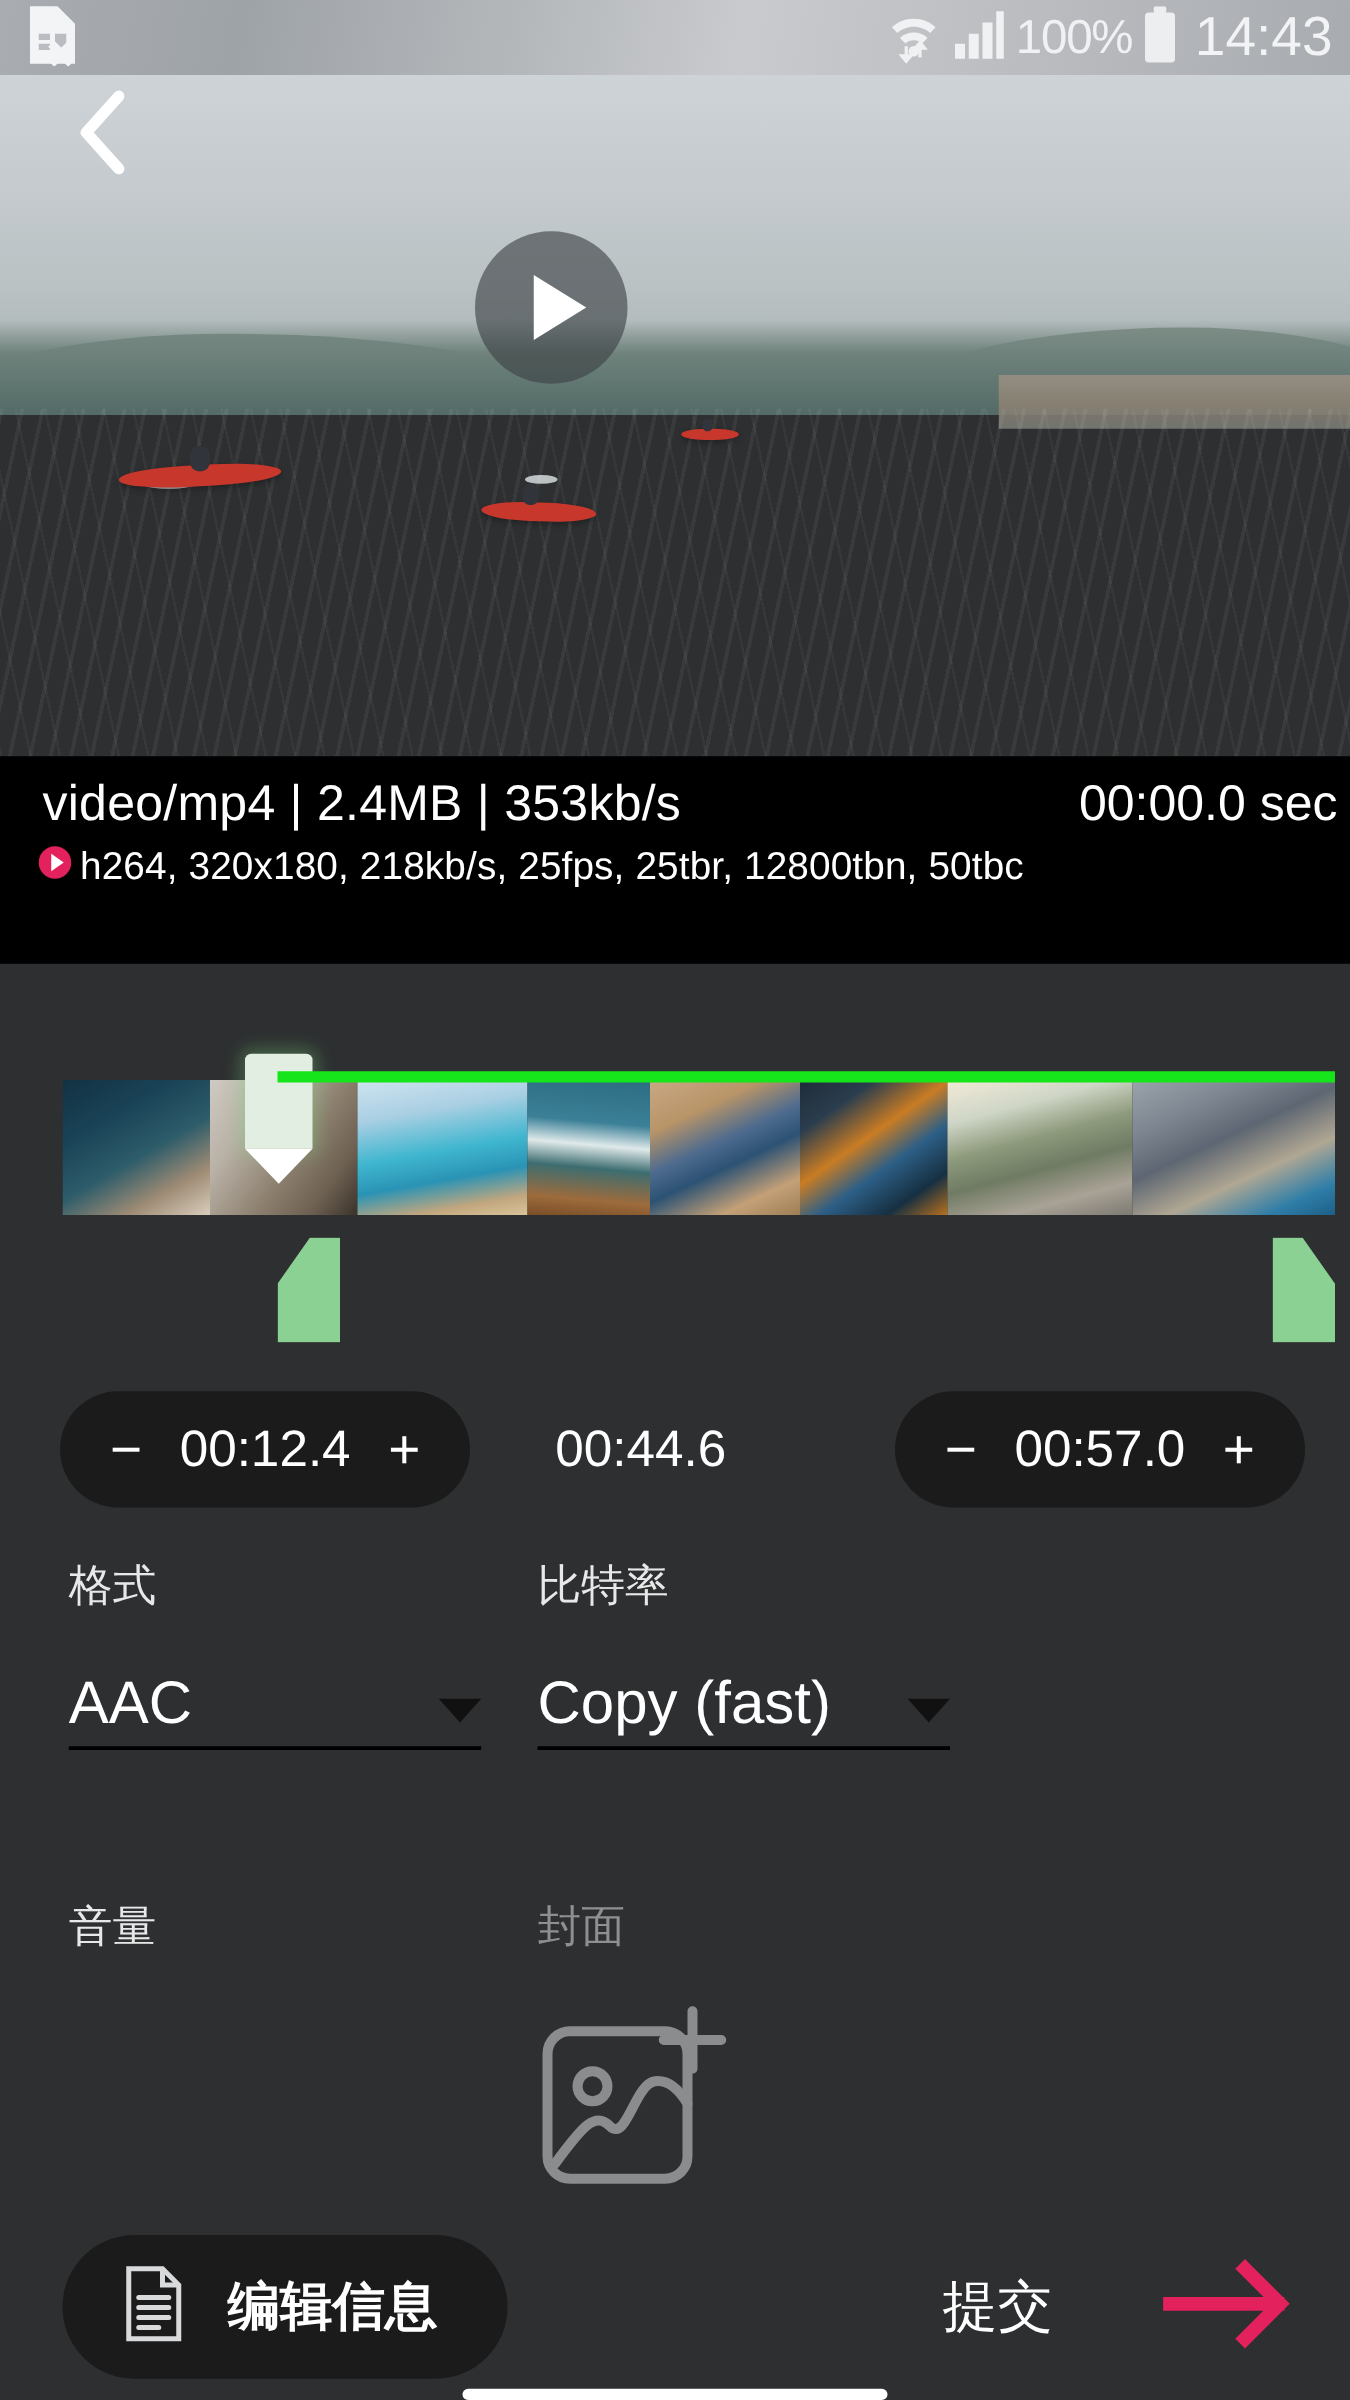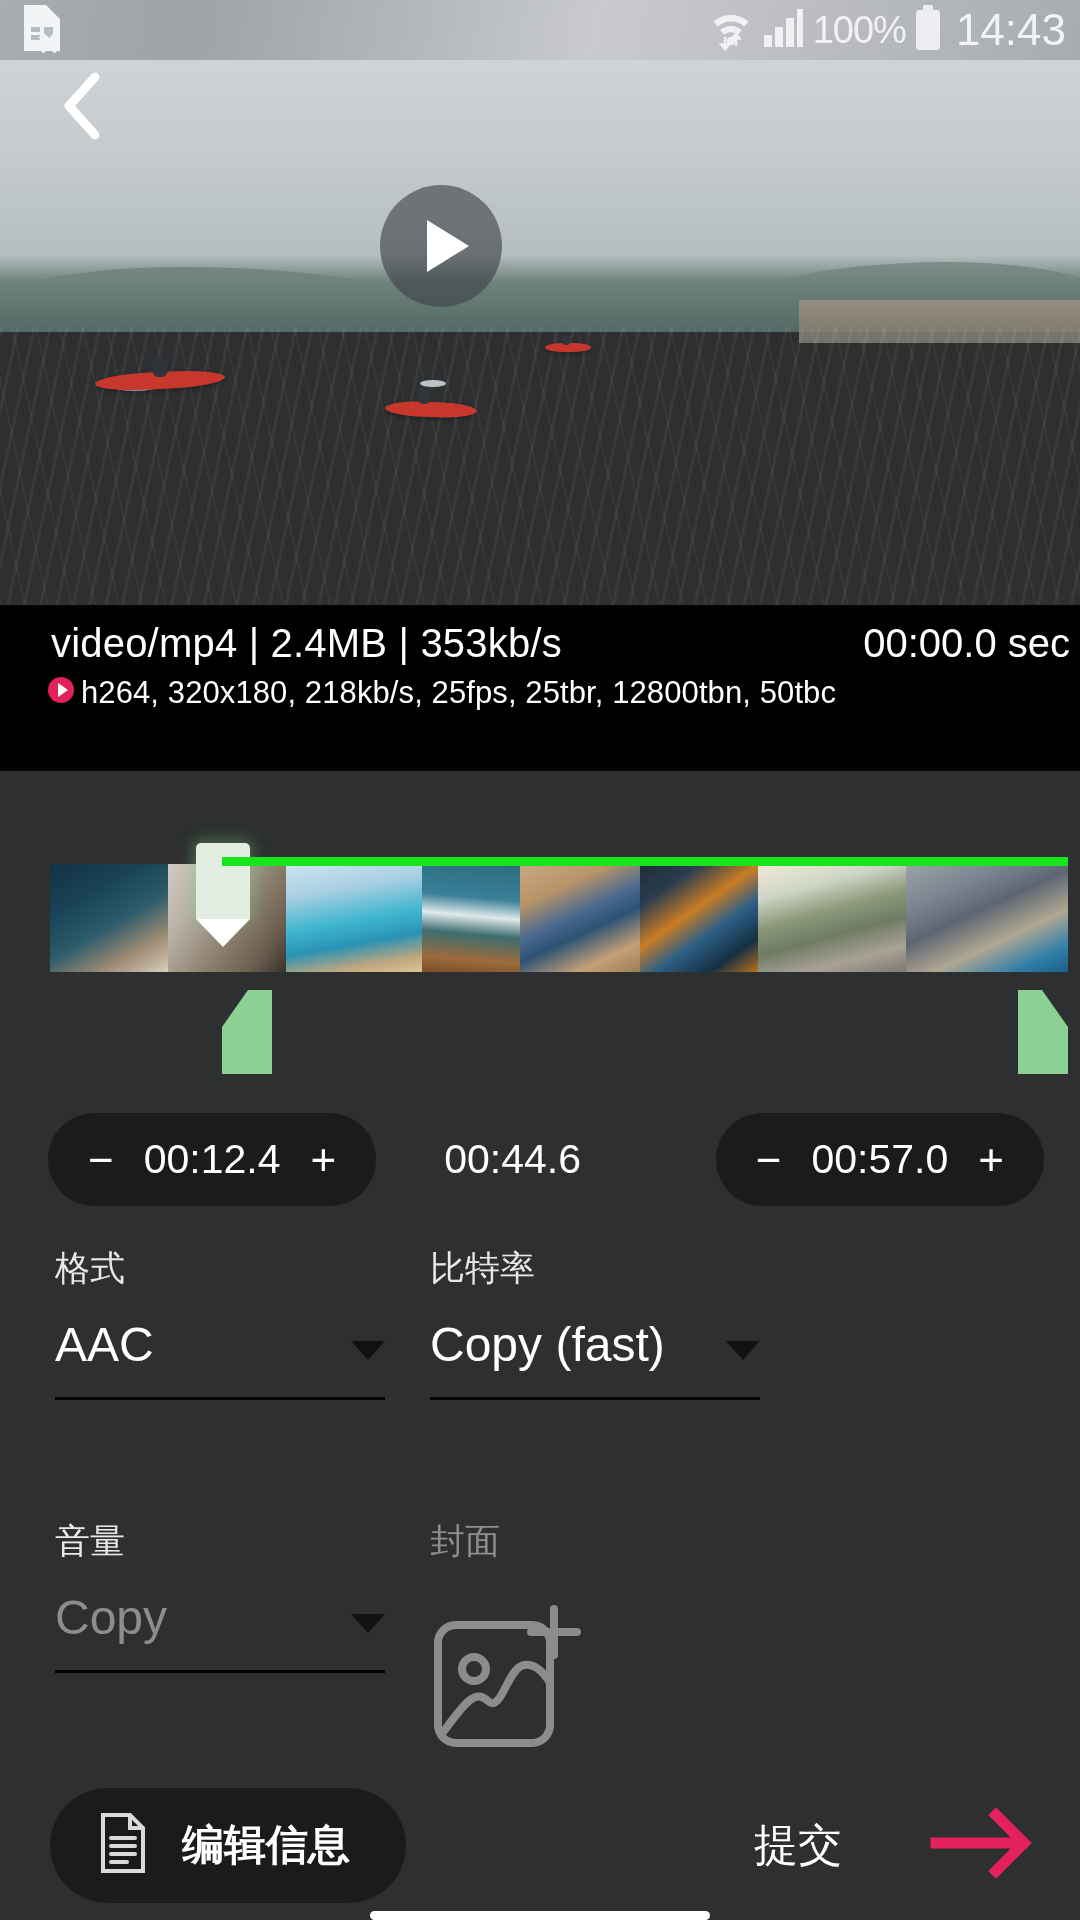--- a/index.html
+++ b/index.html
@@ -82,21 +82,21 @@
   }
   .tri{
     width:0;height:0;border-left:42px solid #fff;
     border-top:26px solid transparent;border-bottom:26px solid transparent;
     margin-left:14px;
   }
 
   
   .infobar{
     position:absolute; left:0; top:605px; width:1080px; height:166px;
-    background:#000; z-index:8; padding:16px 0 0 17px;
+    background:#000; z-index:8; padding:16px 0 0 0;
   }
   .info-top{ display:flex; align-items:baseline; padding:0 8px 0 34px; }
   .info-main{ font-size:40px; color:#fff; letter-spacing:.2px; white-space:nowrap;}
   .info-dur{ margin-left:auto; font-size:40px; color:#fff; white-space:nowrap; padding-right:2px;}
   .info-row{ display:flex; align-items:flex-start; padding-left:24px; margin-top:9px; }
   .info-row .gl{ width:40px; display:flex; align-items:center; justify-content:center; }
   .info-row .txt{ font-size:31px; color:#fff; letter-spacing:.1px; white-space:nowrap; }
 
   
   .timeline{ position:absolute; left:0; top:771px; width:1080px; height:330px; z-index:6;}
@@ -143,21 +143,21 @@
 
   
   .fields{ position:absolute; left:0; top:1245px; width:996px; z-index:6; }
   .frow{ display:flex; padding:0 0 0 55px; }
   .fgroup{ width:330px; }
   .fgroup.second{ margin-left:45px; }
   .flabel{ font-size:35px; color:#e8e8e8; margin-bottom:38px; }
   .flabel.dim{ color:#8d8f90;font-family:Liberation Mono, monospace; }
   .fselect{
     display:flex; align-items:flex-end; border-bottom:3px solid #000;
-    padding-bottom:28px; height:70px;
+    padding-bottom:10px; height:70px;
   }
   .fval{ font-size:48px; color:#fff; line-height:1; }
   .fval.dim{ color:#8b8d8e; }
   .caret{
     margin-left:auto; margin-bottom:9px;
     width:0;height:0;border-left:17px solid transparent;border-right:17px solid transparent;
     border-top:19px solid #111;
   }
   .frow2{ display:flex; padding:0 0 0 55px; margin-top:118px; align-items:flex-start; }
   .coverwrap{ margin-left:45px; width:330px; }
@@ -316,24 +316,20 @@
       <div class="fselect">
         <span class="fval">Copy (fast)</span>
         <span class="caret"></span>
       </div>
     </div>
   </div>
 
   <div class="frow2">
     <div class="fgroup">
       <div class="flabel">音量</div>
-      <div class="fselect">
-        <span class="fval dim">Copy</span>
-        <span class="caret"></span>
-      </div>
     </div>
     <div class="coverwrap">
       <div class="flabel dim">封面</div>
       <div class="coverbox">
         <span>
           <svg width="160" height="150" viewBox="0 0 160 150">
             <rect x="8" y="22" width="112" height="118" rx="18" ry="18" fill="none" stroke="#8a8c8d" stroke-width="8"></rect>
             <circle cx="44" cy="66" r="12" fill="none" stroke="#8a8c8d" stroke-width="8"></circle>
             <path d="M14 128c22-30 32-42 44-30 13 13 20-34 36-36 12-1.5 20 8 26 18" fill="none" stroke="#8a8c8d" stroke-width="8" stroke-linecap="round"></path>
             <path d="M124 6v46M101 29h46" stroke="#8a8c8d" stroke-width="8" stroke-linecap="round"></path>

